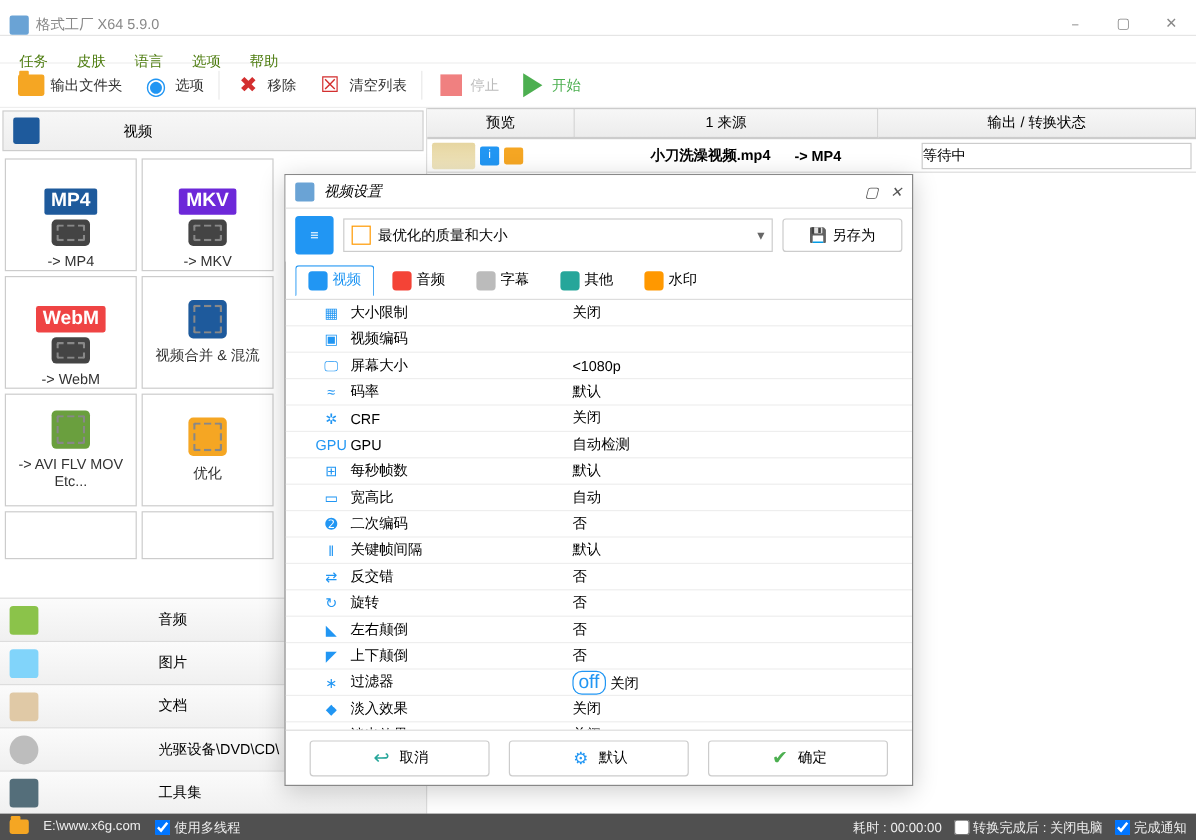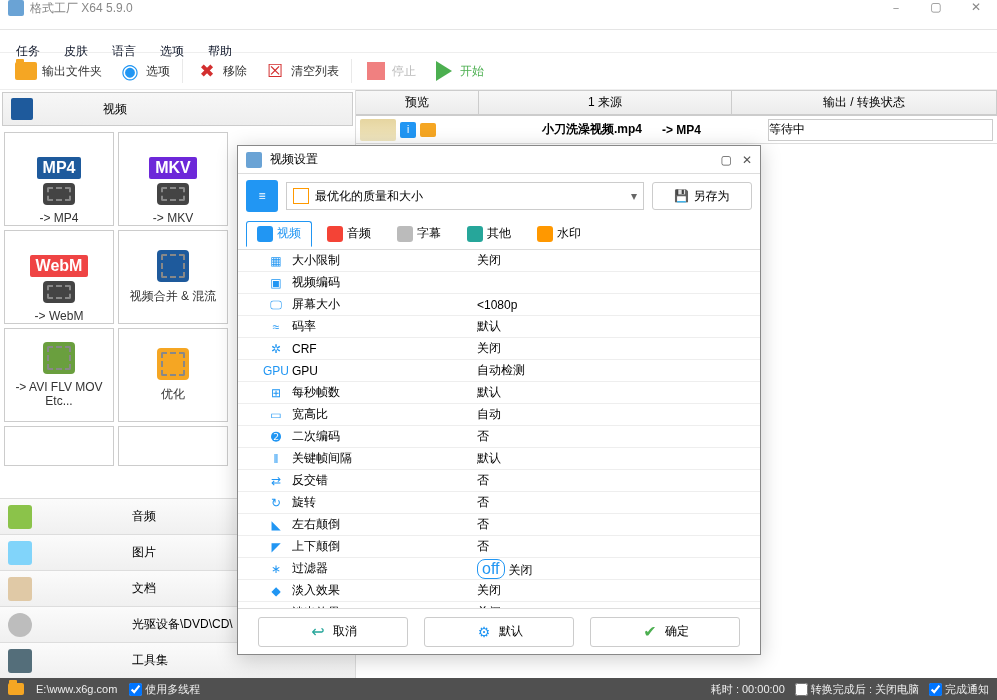--- a/index.html
+++ b/index.html
@@ -1,27 +1,27 @@
 <!DOCTYPE html>
 <html><head>
 <meta charset="utf-8">
 <style>
 * { box-sizing: border-box; margin: 0; padding: 0; font-family: "Microsoft YaHei", sans-serif; }
 body { width: 997px; height: 700px; background: #fff; overflow: hidden; font-size: 12px; position: relative; }
 
 
-.titlebar { height: 30px; display: flex; align-items: flex-start; padding: 0 8px; background: #fff; border-bottom: 1px solid #e5e5e5; }
+.titlebar { height: 30px; display: flex; align-items: flex-end; padding: 0 8px; background: #fff; border-bottom: 1px solid #e5e5e5; }
 .titlebar .app-icon { width: 16px; height: 16px; background: #6aa3d5; border-radius: 2px; margin-right: 6px; }
 .titlebar .title { color: #888; font-size: 12px; }
 .titlebar .win-controls { margin-left: auto; display: flex; gap: 14px; color: #888; }
 .titlebar .win-controls span { cursor: pointer; width: 26px; text-align: center; }
 
 
 .menubar { height: 22px; display: flex; align-items: center; padding: 0 6px; gap: 4px; background: #fff; }
-.menubar .menu-item { padding: 2px 10px; color: #0f172a; cursor: pointer; margin-top: 21px; }
+.menubar .menu-item { padding: 2px 10px; color: #4d7c0f; cursor: pointer; margin-top: 21px; }
 
 
 .toolbar { height: 38px; display: flex; align-items: center; padding: 0 6px; background: #fff; border-top: 1px solid #eee; border-bottom: 1px solid #eee; }
 .toolbar .tool { display: flex; align-items: center; gap: 4px; padding: 2px 8px; cursor: pointer; }
 .toolbar .tool-icon { width: 24px; height: 24px; display: flex; align-items: center; justify-content: center; font-size: 16px; }
 .toolbar .sep { width: 1px; height: 24px; background: #e9e9e9; margin: 0 4px; }
 .toolbar .tool-label { color: #333; }
 .toolbar .green { color: #4caf50; }
 .toolbar .stop-icon { width: 18px; height: 18px; background: #f08080; }
 .toolbar .play-icon { width: 0; height: 0; border-left: 16px solid #4caf50; border-top: 10px solid transparent; border-bottom: 10px solid transparent; }
@@ -57,21 +57,21 @@
 .file-row .src-cell { flex: 1; display: flex; align-items: center; justify-content: center; font-weight: bold; gap: 20px; }
 .file-row .out-cell { width: 225px; display: flex; align-items: center; border: 1px solid #ccc; height: 22px; margin: 0 4px; background: #fff; }
 
 
 .statusbar { height: 22px; background: #505050; color: #eee; display: flex; align-items: center; padding: 0 8px; font-size: 11px; gap: 12px; position: absolute; bottom: 0; left: 0; right: 0; }
 .statusbar .sb-right { margin-left: auto; display: flex; gap: 10px; align-items: center; }
 .statusbar input[type=checkbox] { margin-right: 3px; vertical-align: middle; }
 
 
 .dialog { position: absolute; left: 237px; top: 145px; width: 524px; height: 510px; background: #fff; border: 1px solid #888; box-shadow: 0 4px 20px rgba(0,0,0,0.2); display: flex; flex-direction: column; }
-.dlg-title { height: 28px; display: flex; align-items: center; padding: 0 8px; background: #fff; border-bottom: 1px solid #ddd; }
+.dlg-title { height: 28px; display: flex; align-items: center; padding: 0 8px; background: #fff; border-bottom: 1px solid #ddd; font-style: italic; }
 .dlg-title .dlg-icon { width: 16px; height: 16px; background: #6aa3d5; border-radius: 2px; margin-right: 8px; }
 .dlg-title .dlg-controls { margin-left: auto; display: flex; gap: 10px; color: #555; }
 .dlg-title .dlg-controls span { cursor: pointer; }
 
 .dlg-toolbar { height: 44px; display: flex; align-items: center; padding: 0 8px; gap: 8px; background: #fff; }
 .dlg-toolbar .left-btn { width: 32px; height: 32px; background: #2196f3; border-radius: 3px; display: flex; align-items: center; justify-content: center; color: #fff; }
 .dlg-toolbar .profile-select { flex: 1; height: 28px; border: 1px solid #ccc; display: flex; align-items: center; padding: 0 6px; cursor: pointer; }
 .dlg-toolbar .profile-select .ps-icon { width: 16px; height: 16px; border: 1px solid #f90; margin-right: 6px; }
 .dlg-toolbar .profile-select .caret { margin-left: auto; color: #666; }
 .dlg-toolbar .saveas-btn { width: 100px; height: 28px; border: 1px solid #ccc; border-radius: 3px; display: flex; align-items: center; justify-content: center; gap: 4px; cursor: pointer; }

